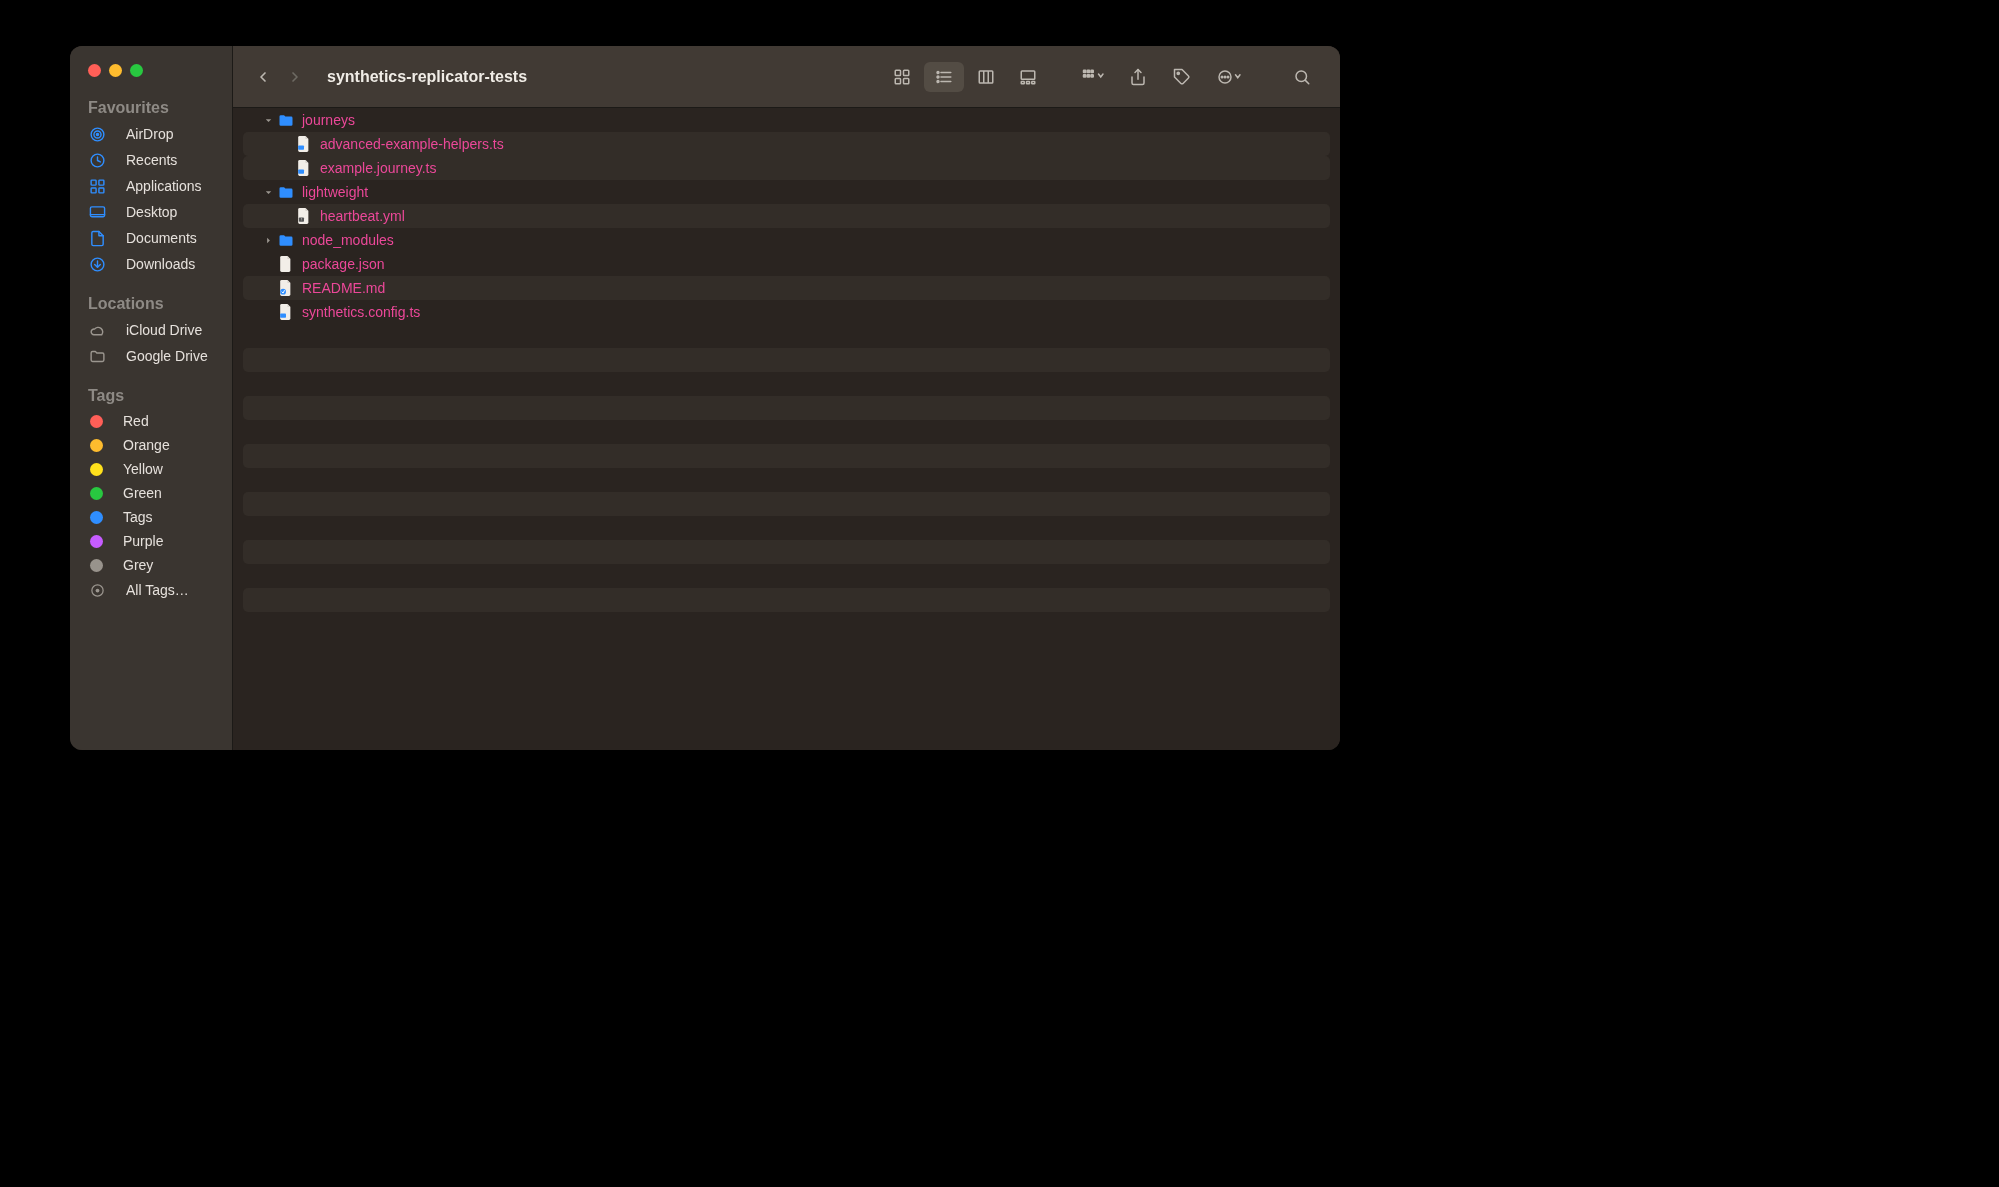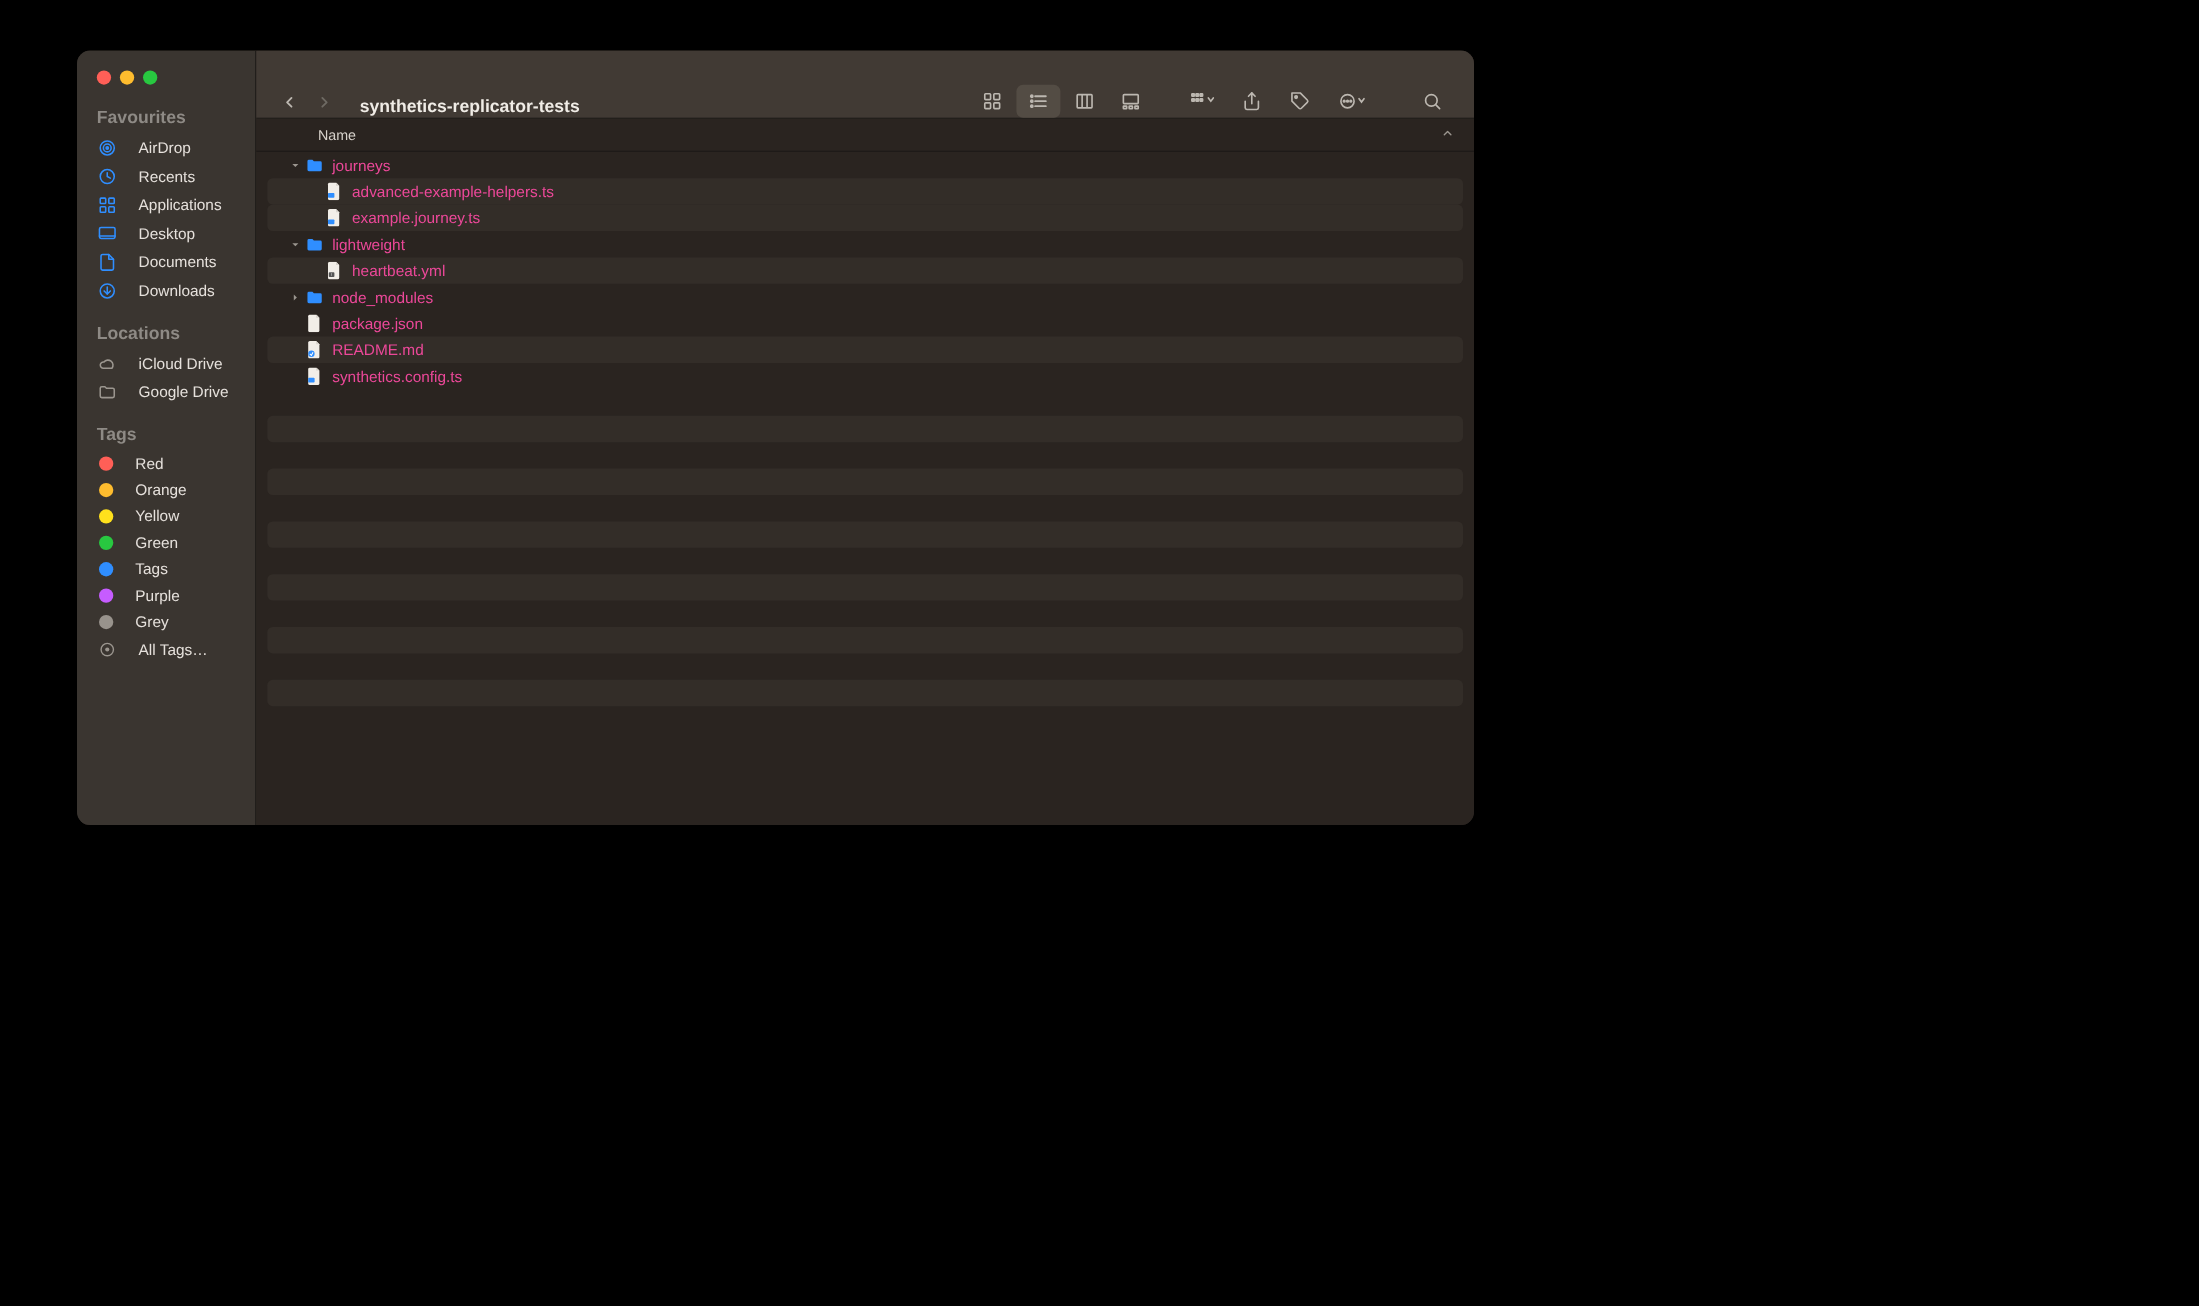--- a/index.html
+++ b/index.html
@@ -81,21 +81,21 @@
     .main {
       flex: 1;
       display: flex;
       flex-direction: column;
       background: #2a2420;
     }
     .toolbar {
       height: 62px;
       background: #413a34;
       display: flex;
-      align-items: flex-end;
+      align-items: center;
       padding: 0 18px 0 16px;
       gap: 4px;
       border-bottom: 1px solid #1c1a17;
     }
     .nav-btn {
       width: 28px;
       height: 28px;
       display: flex;
       align-items: center;
       justify-content: center;
@@ -423,28 +423,20 @@
       <div class="toolbar-sep"></div>
 
       <div class="tbtn">
         <svg width="18" height="18" viewBox="0 0 24 24" fill="none" stroke="currentColor" stroke-width="2" stroke-linecap="round">
             <circle cx="11" cy="11" r="7"></circle>
             <line x1="21" y1="21" x2="16.5" y2="16.5"></line>
           </svg>
       </div>
     </div>
 
-    <div class="header-row">
-      <span>Name</span>
-      <span class="header-sort">
-        <svg width="12" height="12" viewBox="0 0 24 24" fill="none" stroke="currentColor" stroke-width="2.5" stroke-linecap="round" stroke-linejoin="round">
-            <polyline points="18 15 12 9 6 15"></polyline>
-          </svg>
-      </span>
-    </div>
 
     <div class="file-list">
       <div id="tree">
           <div class="row">
     <span style="width:0px;flex-shrink:0"></span>
     <span class="disclosure">
               <svg width="11" height="11" viewBox="0 0 24 24">
                 <path transform="rotate(0)" fill="currentColor" d="M6 9l6 6 6-6z"></path>
               </svg>
             </span>

